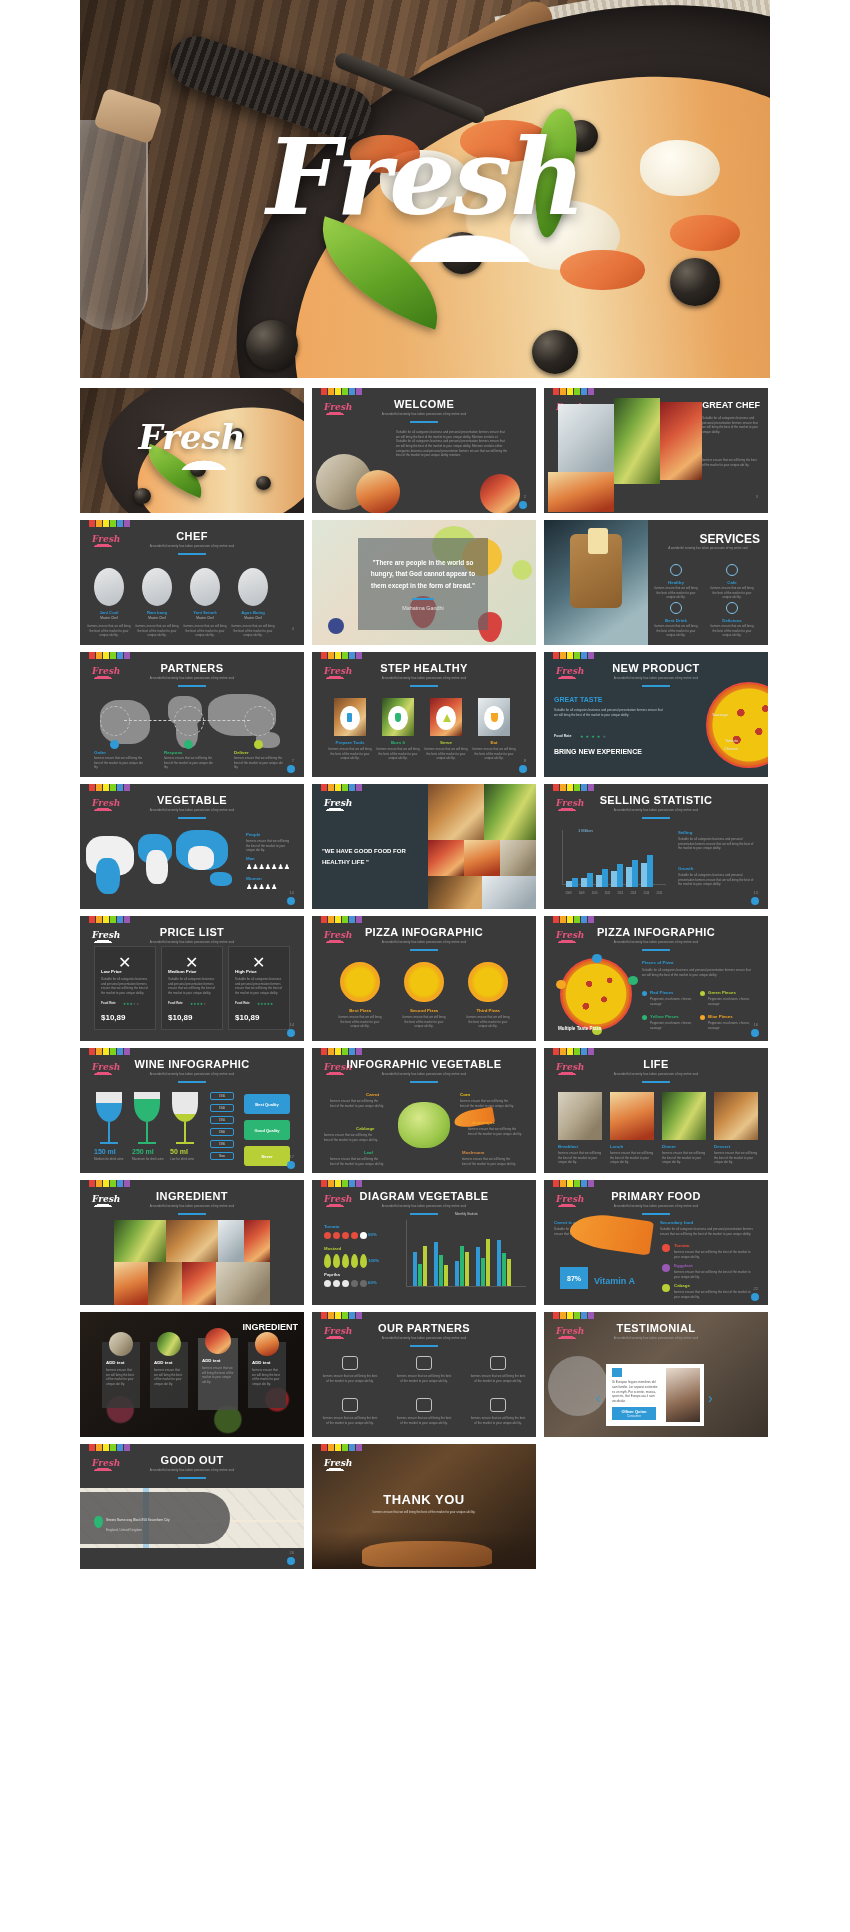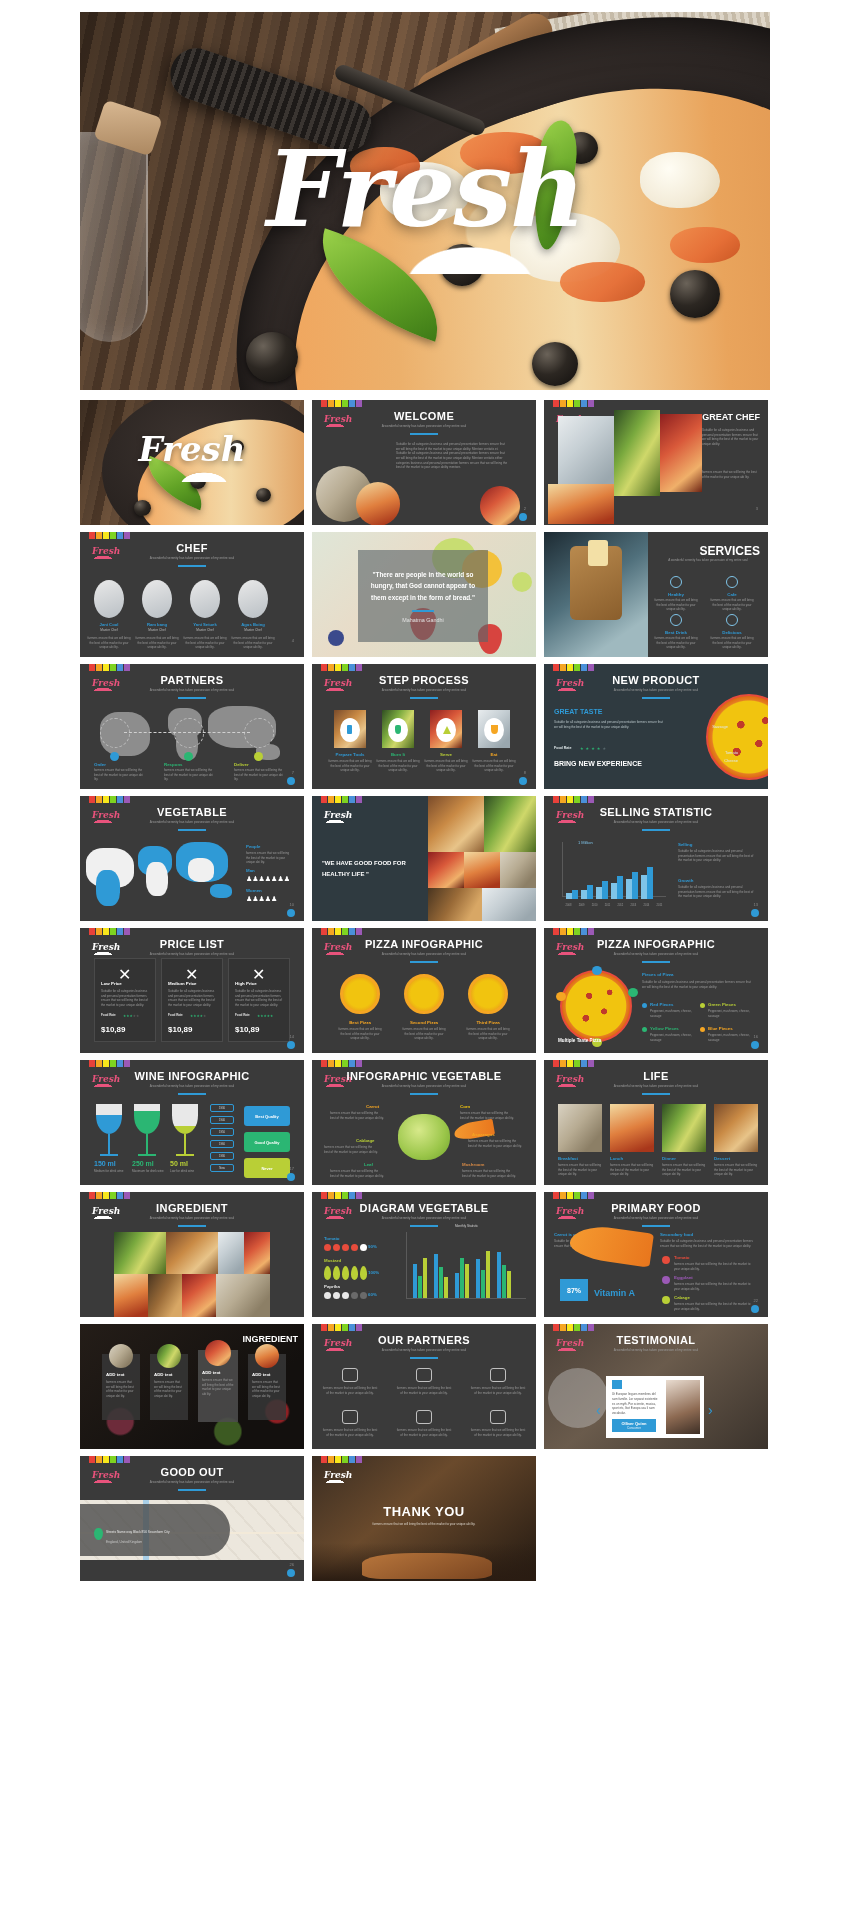--- a/index.html
+++ b/index.html
@@ -2,21 +2,21 @@
 <html><head>
 <meta charset="utf-8">
 <style>
   * { box-sizing: border-box; margin:0; padding:0; }
   html,body { background:#ffffff; }
   body {
     width:850px; height:1932px; overflow:hidden;
     font-family:"Liberation Sans", sans-serif;
     display:flex; flex-direction:column; align-items:center;
   }
-  .page { width:690px; margin:12px auto; }
+  .page { width:690px; margin:0 auto; }
 
   
   .hero {
     position:relative; width:690px; height:378px; overflow:hidden;
     background:#3a2b22;
   }
   .hero-bg { position:absolute; inset:0; }
   .h-wood {
     position:absolute; inset:0;
     background:
@@ -486,21 +486,21 @@
     <div class="slide dark">
       <div class="dots">
           <i style="background:#e8413a"></i>
           <i style="background:#f5a623"></i>
           <i style="background:#f8e71c"></i>
           <i style="background:#7ed321"></i>
           <i style="background:#4a90d9"></i>
           <i style="background:#9b59b6"></i>
         </div>
       <div class="logo">Fresh</div>
-      <div class="s-title">STEP PROCESS</div>
+      <div class="s-title">STEP HEALTHY</div>
       <div class="s-sub">A wonderful serenity has taken possession of my entire soul</div>
       <div class="s-rule"></div>
       <div class="ph food-a" style="left:22px;top:46px;width:32px;height:38px;"></div>
       <div class="ph food-b" style="left:70px;top:46px;width:32px;height:38px;"></div>
       <div class="ph food-c" style="left:118px;top:46px;width:32px;height:38px;"></div>
       <div class="ph food-g" style="left:166px;top:46px;width:32px;height:38px;"></div>
       <div class="circ" style="left:28px;top:54px;width:20px;height:24px;background:#fff;"></div>
       <div class="circ" style="left:76px;top:54px;width:20px;height:24px;background:#fff;"></div>
       <div class="circ" style="left:124px;top:54px;width:20px;height:24px;background:#fff;"></div>
       <div class="circ" style="left:172px;top:54px;width:20px;height:24px;background:#fff;"></div>

